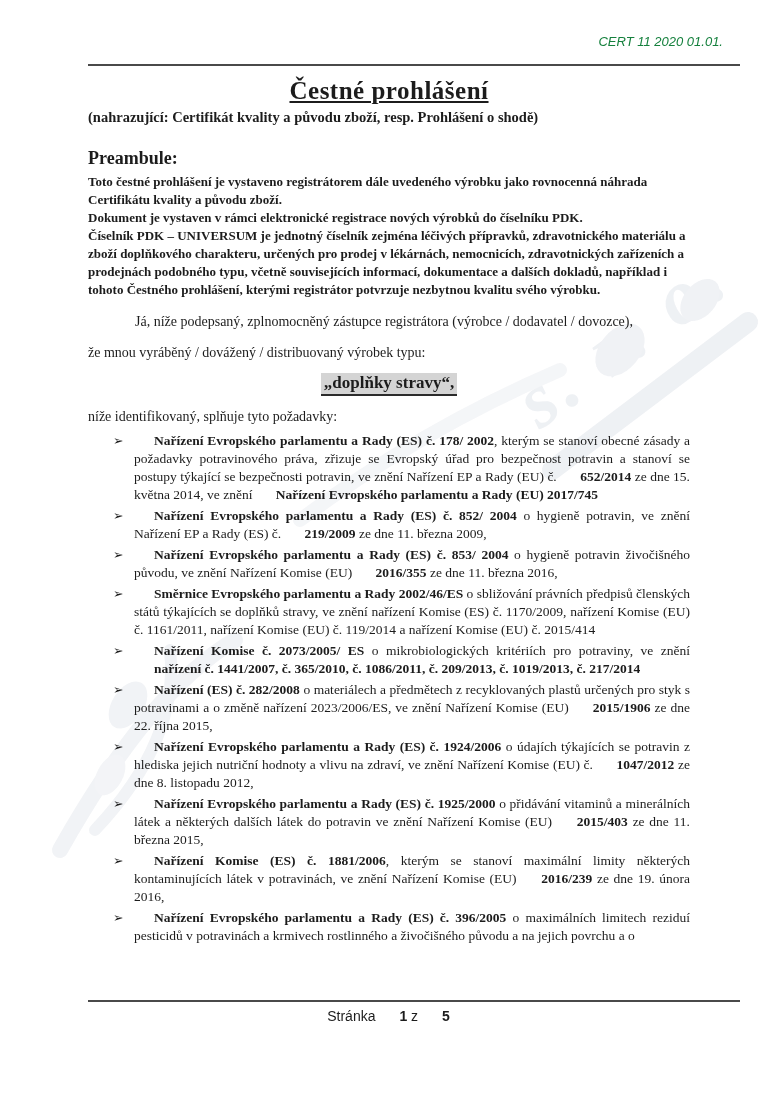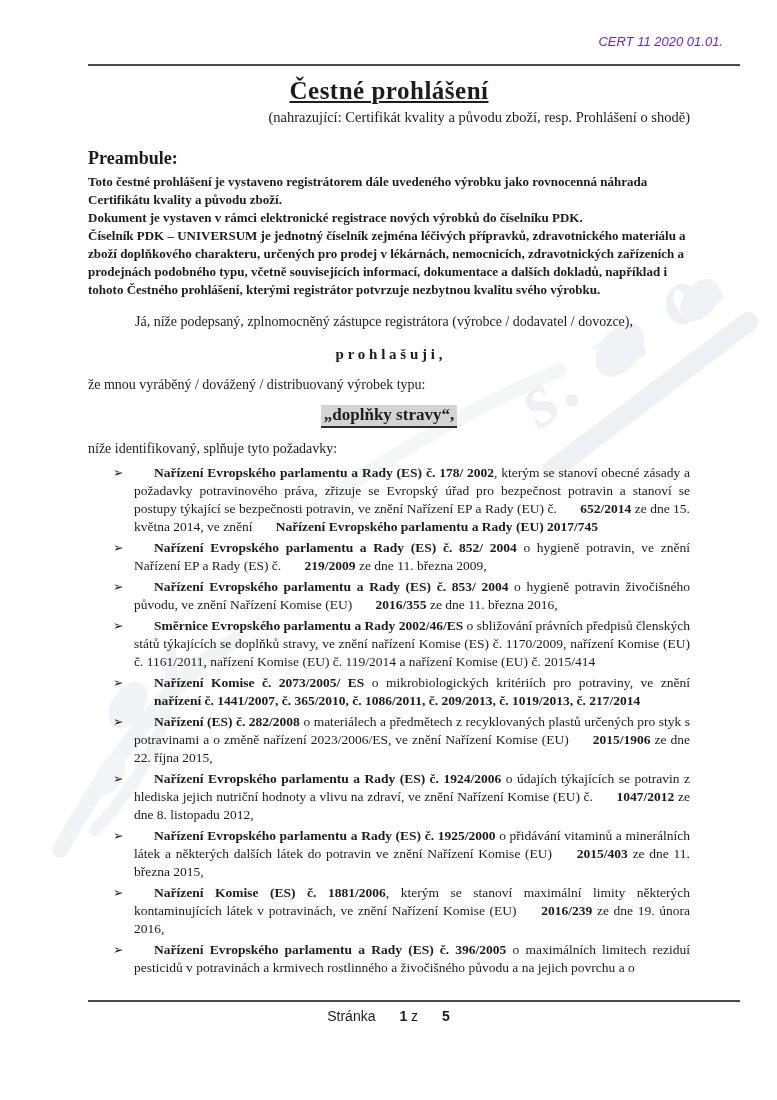--- a/index.html
+++ b/index.html
@@ -17,42 +17,42 @@
     position: relative;
     z-index: 1;
     padding: 34px 37px 0 88px; 
   }
   .cert-code {
     text-align: right;
     margin-right: 17px;
     font-family: "Liberation Sans", sans-serif;
     font-style: italic;
     font-size: 13px;
-    color: #6d28d9;
+    color: #15803d;
     line-height: 16px;
   }
   .top-rule {
     border: none;
     border-top: 2px solid #4a4a4a;
     margin: 14px 0 0 0;
   }
   .doc-title {
     margin: 10px 50px 0 0;
     text-align: center;
     font-size: 25px;
     font-weight: bold;
     line-height: 30px;
     letter-spacing: 0.5px;
     text-decoration: underline;
   }
   .doc-subtitle {
     margin: 2px 50px 0 0;
-    text-align: right;
+    text-align: left;
     font-size: 14.5px;
-    font-weight: normal;
+    font-weight: bold;
     line-height: 18px;
   }
   .preamble-heading {
     margin: 22px 0 4px 0;
     font-size: 18px;
     font-weight: bold;
   }
   .preamble p {
     margin: 0 50px 0 0;
     font-size: 13px;
@@ -170,21 +170,20 @@
     <div class="preamble-heading">Preambule:</div>
 
     <div class="preamble">
       <p>Toto čestné prohlášení je vystaveno registrátorem dále uvedeného výrobku jako rovnocenná náhrada Certifikátu kvality a původu zboží.</p>
       <p>Dokument je vystaven v rámci elektronické registrace nových výrobků do číselníku PDK.</p>
       <p>Číselník PDK – UNIVERSUM je jednotný číselník zejména léčivých přípravků, zdravotnického materiálu a zboží doplňkového charakteru, určených pro prodej v lékárnách, nemocnicích, zdravotnických zařízeních a prodejnách podobného typu, včetně souvisejících informací, dokumentace a dalších dokladů, například i tohoto Čestného prohlášení, kterými registrátor potvrzuje nezbytnou kvalitu svého výrobku.</p>
     </div>
 
     <p class="intro-line">Já, níže podepsaný, zplnomocněný zástupce registrátora (výrobce / dodavatel / dovozce),</p>
 
-    <p class="verb-line">p r o h l a š u j i ,</p>
 
     <p class="product-line">že mnou vyráběný / dovážený  / distribuovaný výrobek typu:</p>
 
     <div class="product-type-wrap">
       <span class="product-type">„doplňky stravy“,</span>
     </div>
 
     <p class="req-intro">níže identifikovaný, splňuje tyto požadavky:</p>
 
     <ul class="req-list" id="req-list">

